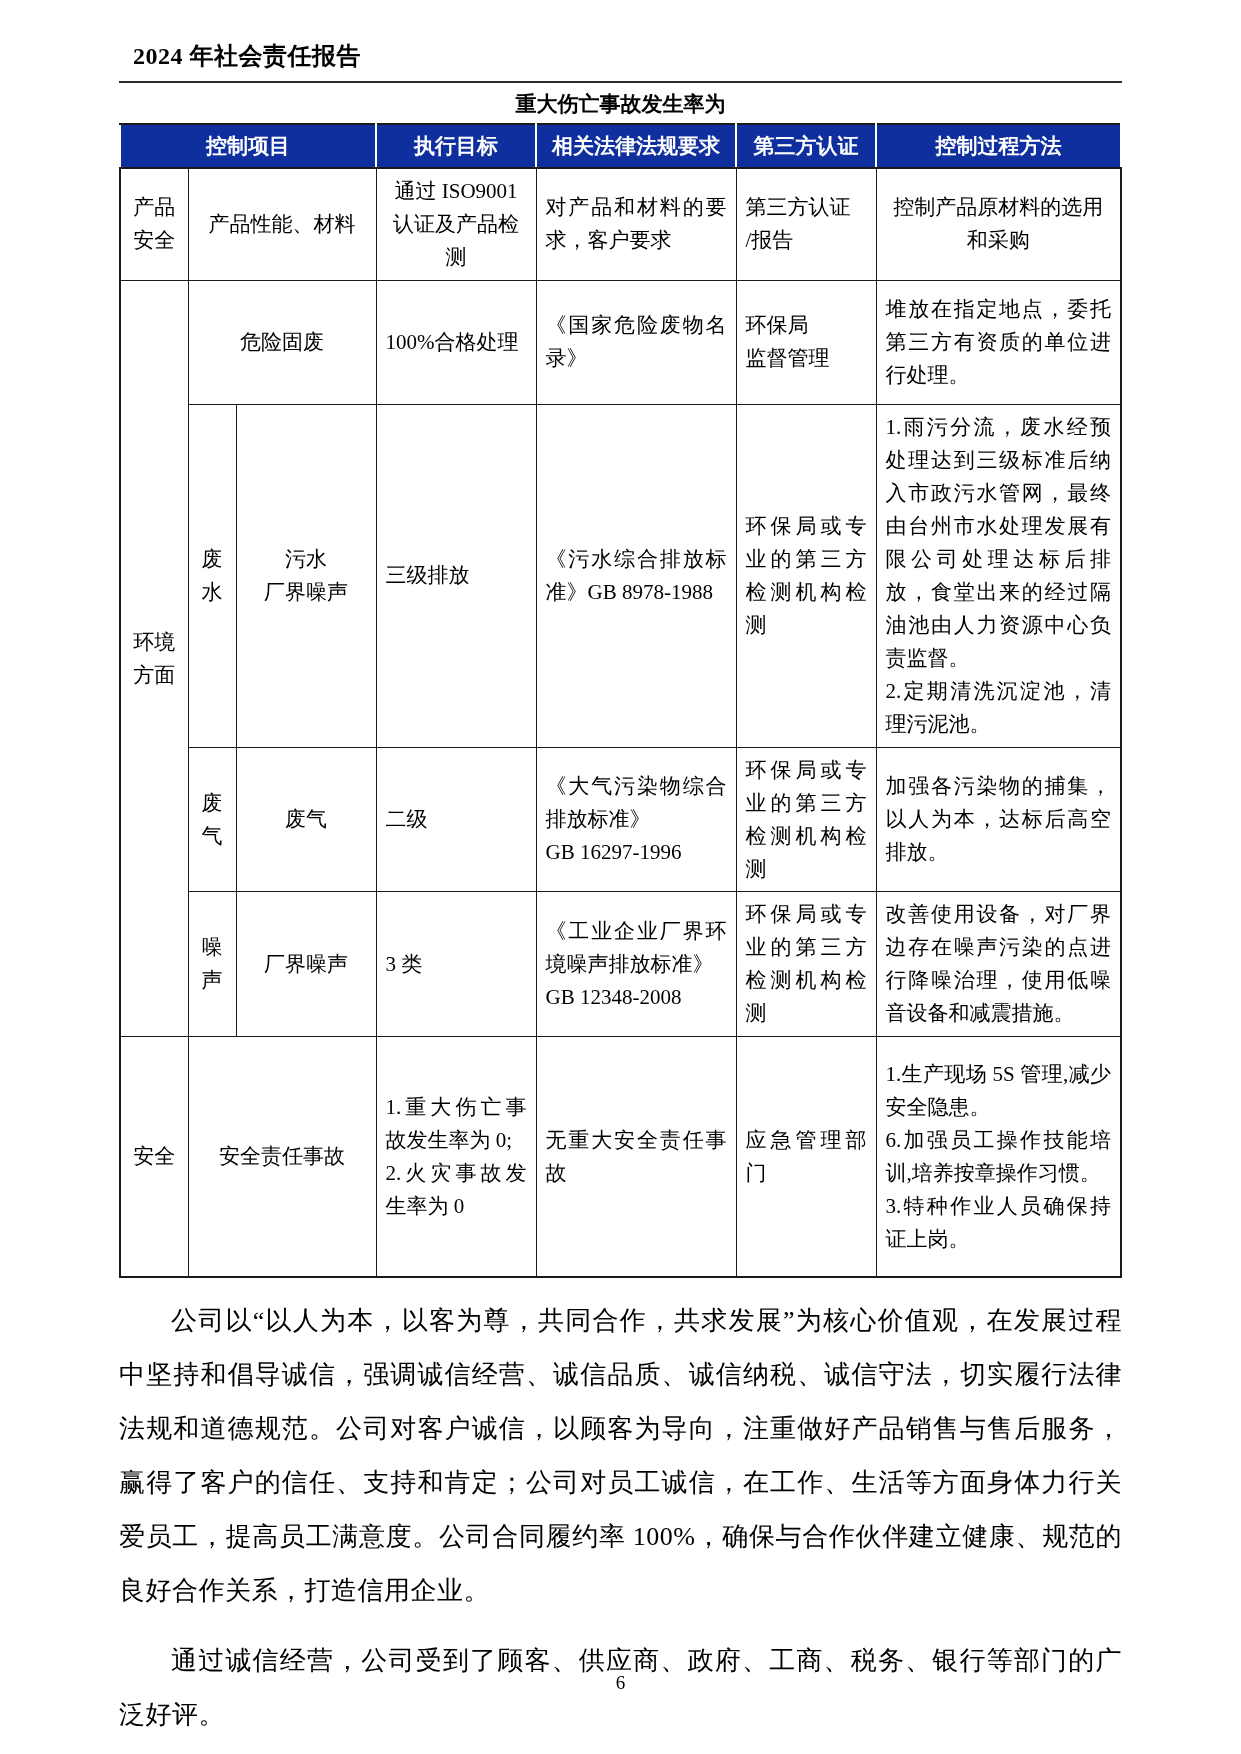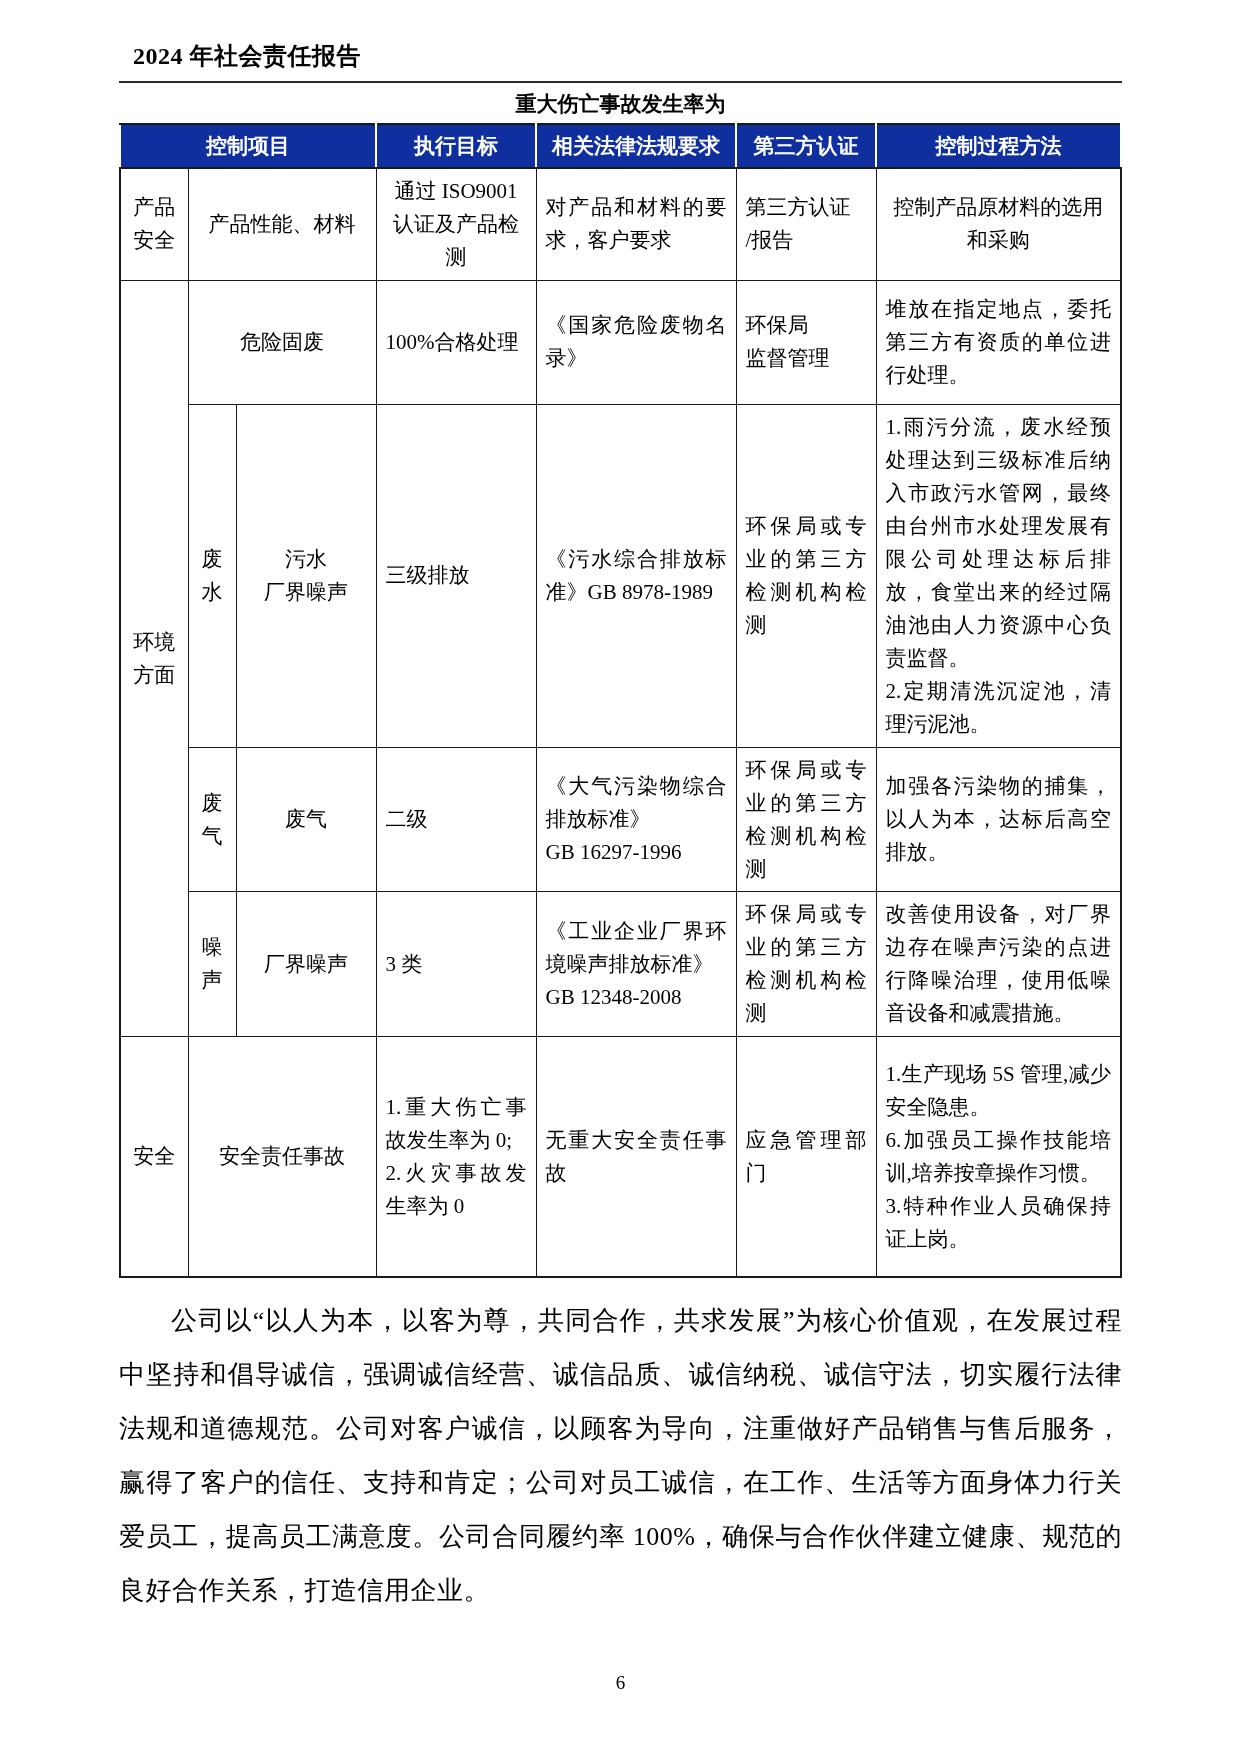--- a/index.html
+++ b/index.html
@@ -149,21 +149,21 @@
 监督管理</span></td>
         <td class="l"><span class="ct">堆放在指定地点，委托第三方有资质的单位进行处理。</span></td>
       </tr>
 
       <tr class="r3">
         <td class="c"><span class="ct">废
 水</span></td>
         <td class="c"><span class="ct">污水
 厂界噪声</span></td>
         <td class="l"><span class="ct">三级排放</span></td>
-        <td class="l"><span class="ct">《污水综合排放标准》GB 8978-1989</span></td>
+        <td class="l"><span class="ct">《污水综合排放标准》GB 8978-1988</span></td>
         <td class="l"><span class="ct">环保局或专业的第三方检测机构检测</span></td>
         <td class="l"><span class="ct">1.雨污分流，废水经预处理达到三级标准后纳入市政污水管网，最终由台州市水处理发展有限公司处理达标后排放，食堂出来的经过隔油池由人力资源中心负责监督。
 2.定期清洗沉淀池，清理污泥池。</span></td>
       </tr>
 
       <tr class="r4">
         <td class="c"><span class="ct">废
 气</span></td>
         <td class="c"><span class="ct">废气</span></td>
         <td class="l"><span class="ct">二级</span></td>
@@ -193,19 +193,20 @@
         <td class="l"><span class="ct">应急管理部门</span></td>
         <td class="l"><span class="ct">1.生产现场 5S 管理,减少安全隐患。
 6.加强员工操作技能培训,培养按章操作习惯。
 3.特种作业人员确保持证上岗。</span></td>
       </tr>
     </tbody>
   </table>
 
   <div class="body-text">
     <p>公司以“以人为本，以客为尊，共同合作，共求发展”为核心价值观，在发展过程中坚持和倡导诚信，强调诚信经营、诚信品质、诚信纳税、诚信守法，切实履行法律法规和道德规范。公司对客户诚信，以顾客为导向，注重做好产品销售与售后服务，赢得了客户的信任、支持和肯定；公司对员工诚信，在工作、生活等方面身体力行关爱员工，提高员工满意度。公司合同履约率 100%，确保与合作伙伴建立健康、规范的良好合作关系，打造信用企业。</p>
+    <p>通过诚信经营，公司受到了顾客、供应商、政府、工商、税务、银行等部门的广泛好评。</p>
   </div>
 
   <div class="page-footer">
     <span>6</span>
   </div>
 
 </div>
 
 </body></html>

